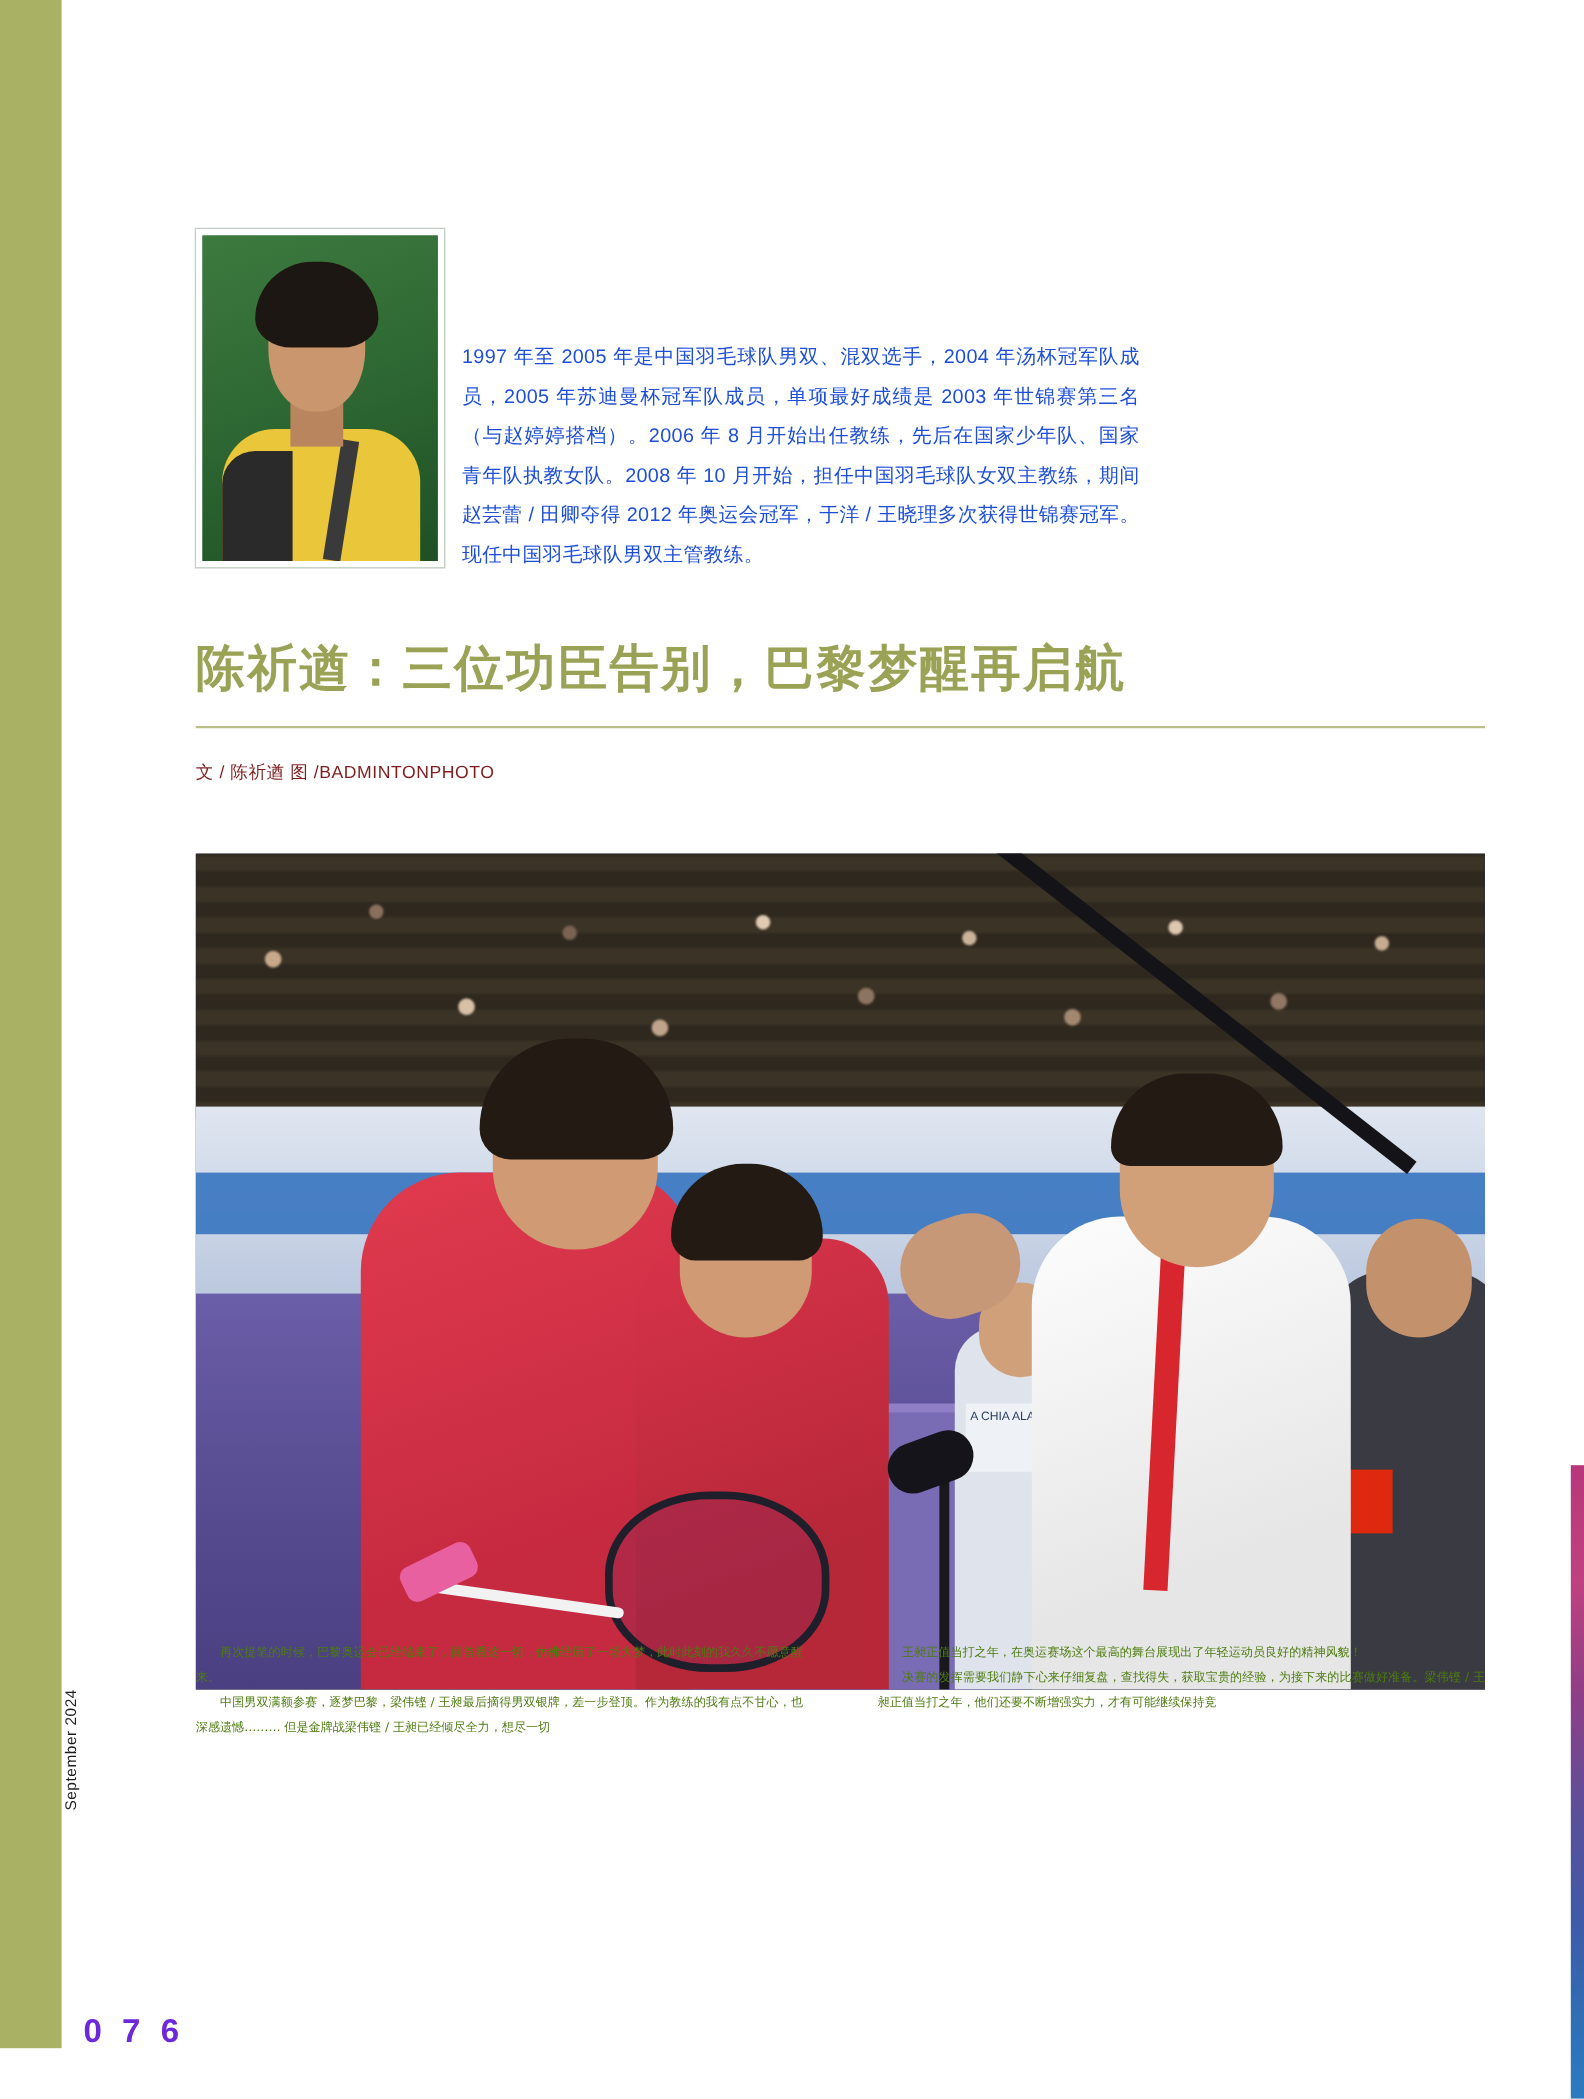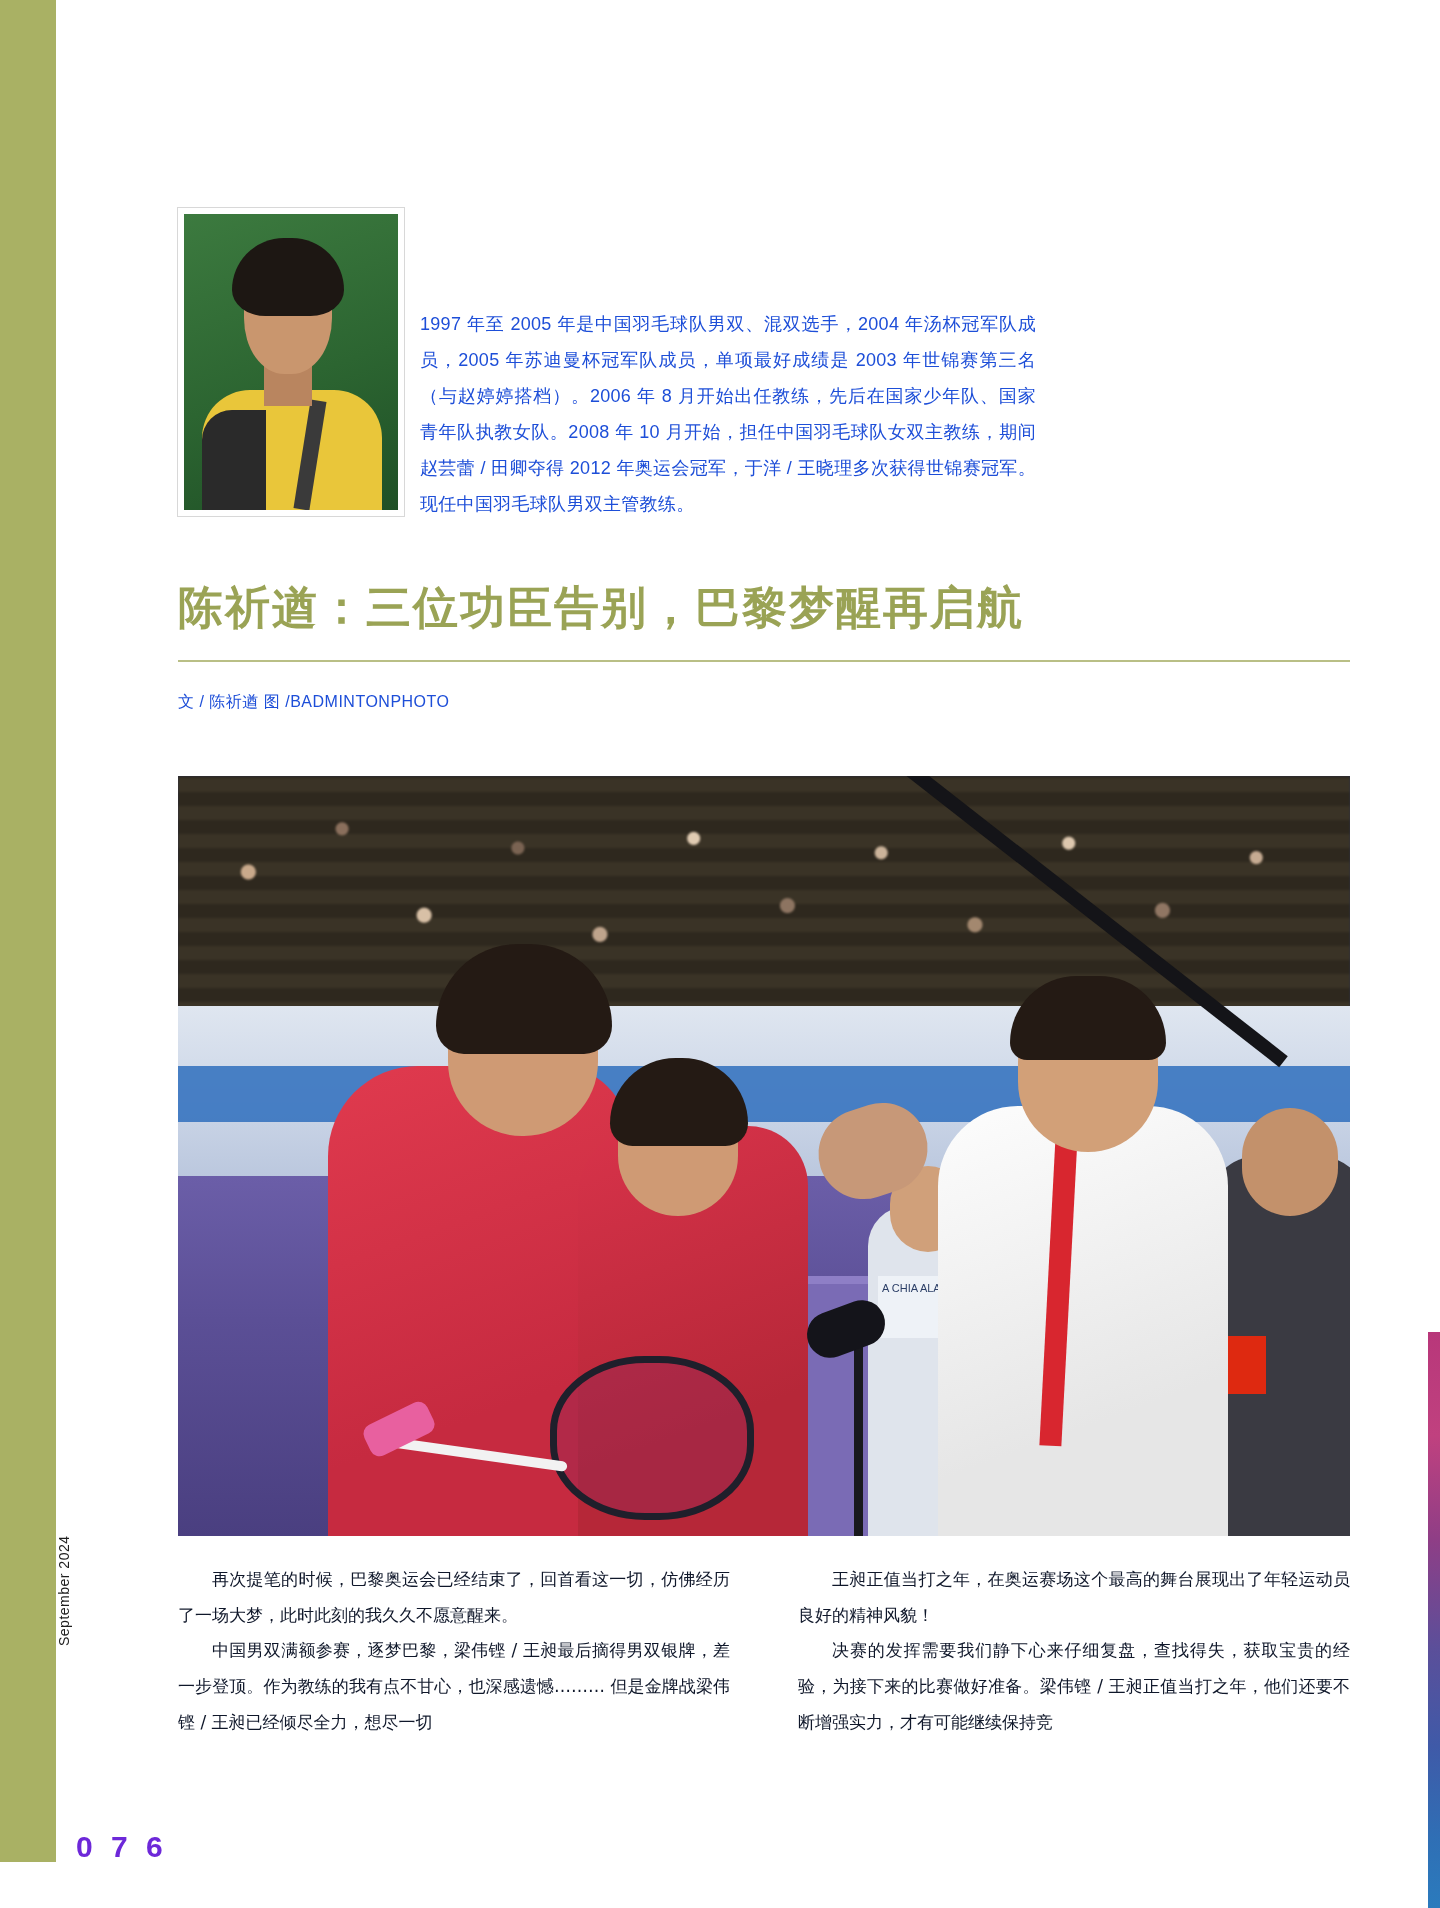--- a/index.html
+++ b/index.html
@@ -147,21 +147,21 @@
     top: 660px;
     width: 1172px;
     height: 2px;
     background: #b9bf86;
   }
   .byline {
     position: absolute;
     left: 178px;
     top: 692px;
     font-size: 16px;
-    color: #1d4ed8;
+    color: #7f1d1d;
     letter-spacing: 0.5px;
   }
   
   .photo {
     position: absolute;
     left: 178px;
     top: 776px;
     width: 1172px;
     height: 760px;
     overflow: hidden;
@@ -386,25 +386,25 @@
     background: #eef2f7;
     color: #2b3e66;
     font-size: 11px;
     line-height: 1.5;
     padding: 4px;
     box-sizing: border-box;
   }
   
   .col {
     position: absolute;
-    top: 1562px;
+    top: 1490px;
     width: 552px;
-    font-size: 17px;
+    font-size: 11px;
     line-height: 2.1;
-    color: #0f172a;
+    color: #4d7c0f;
     text-align: justify;
     font-family: "DejaVu Sans", "Liberation Sans", sans-serif;
   }
   .col p { margin: 0 0 0 0; text-indent: 2em; }
   .col-left { left: 178px; }
   .col-right { left: 798px; }
   
   .footer-month {
     position: absolute;
     left: 56px;

